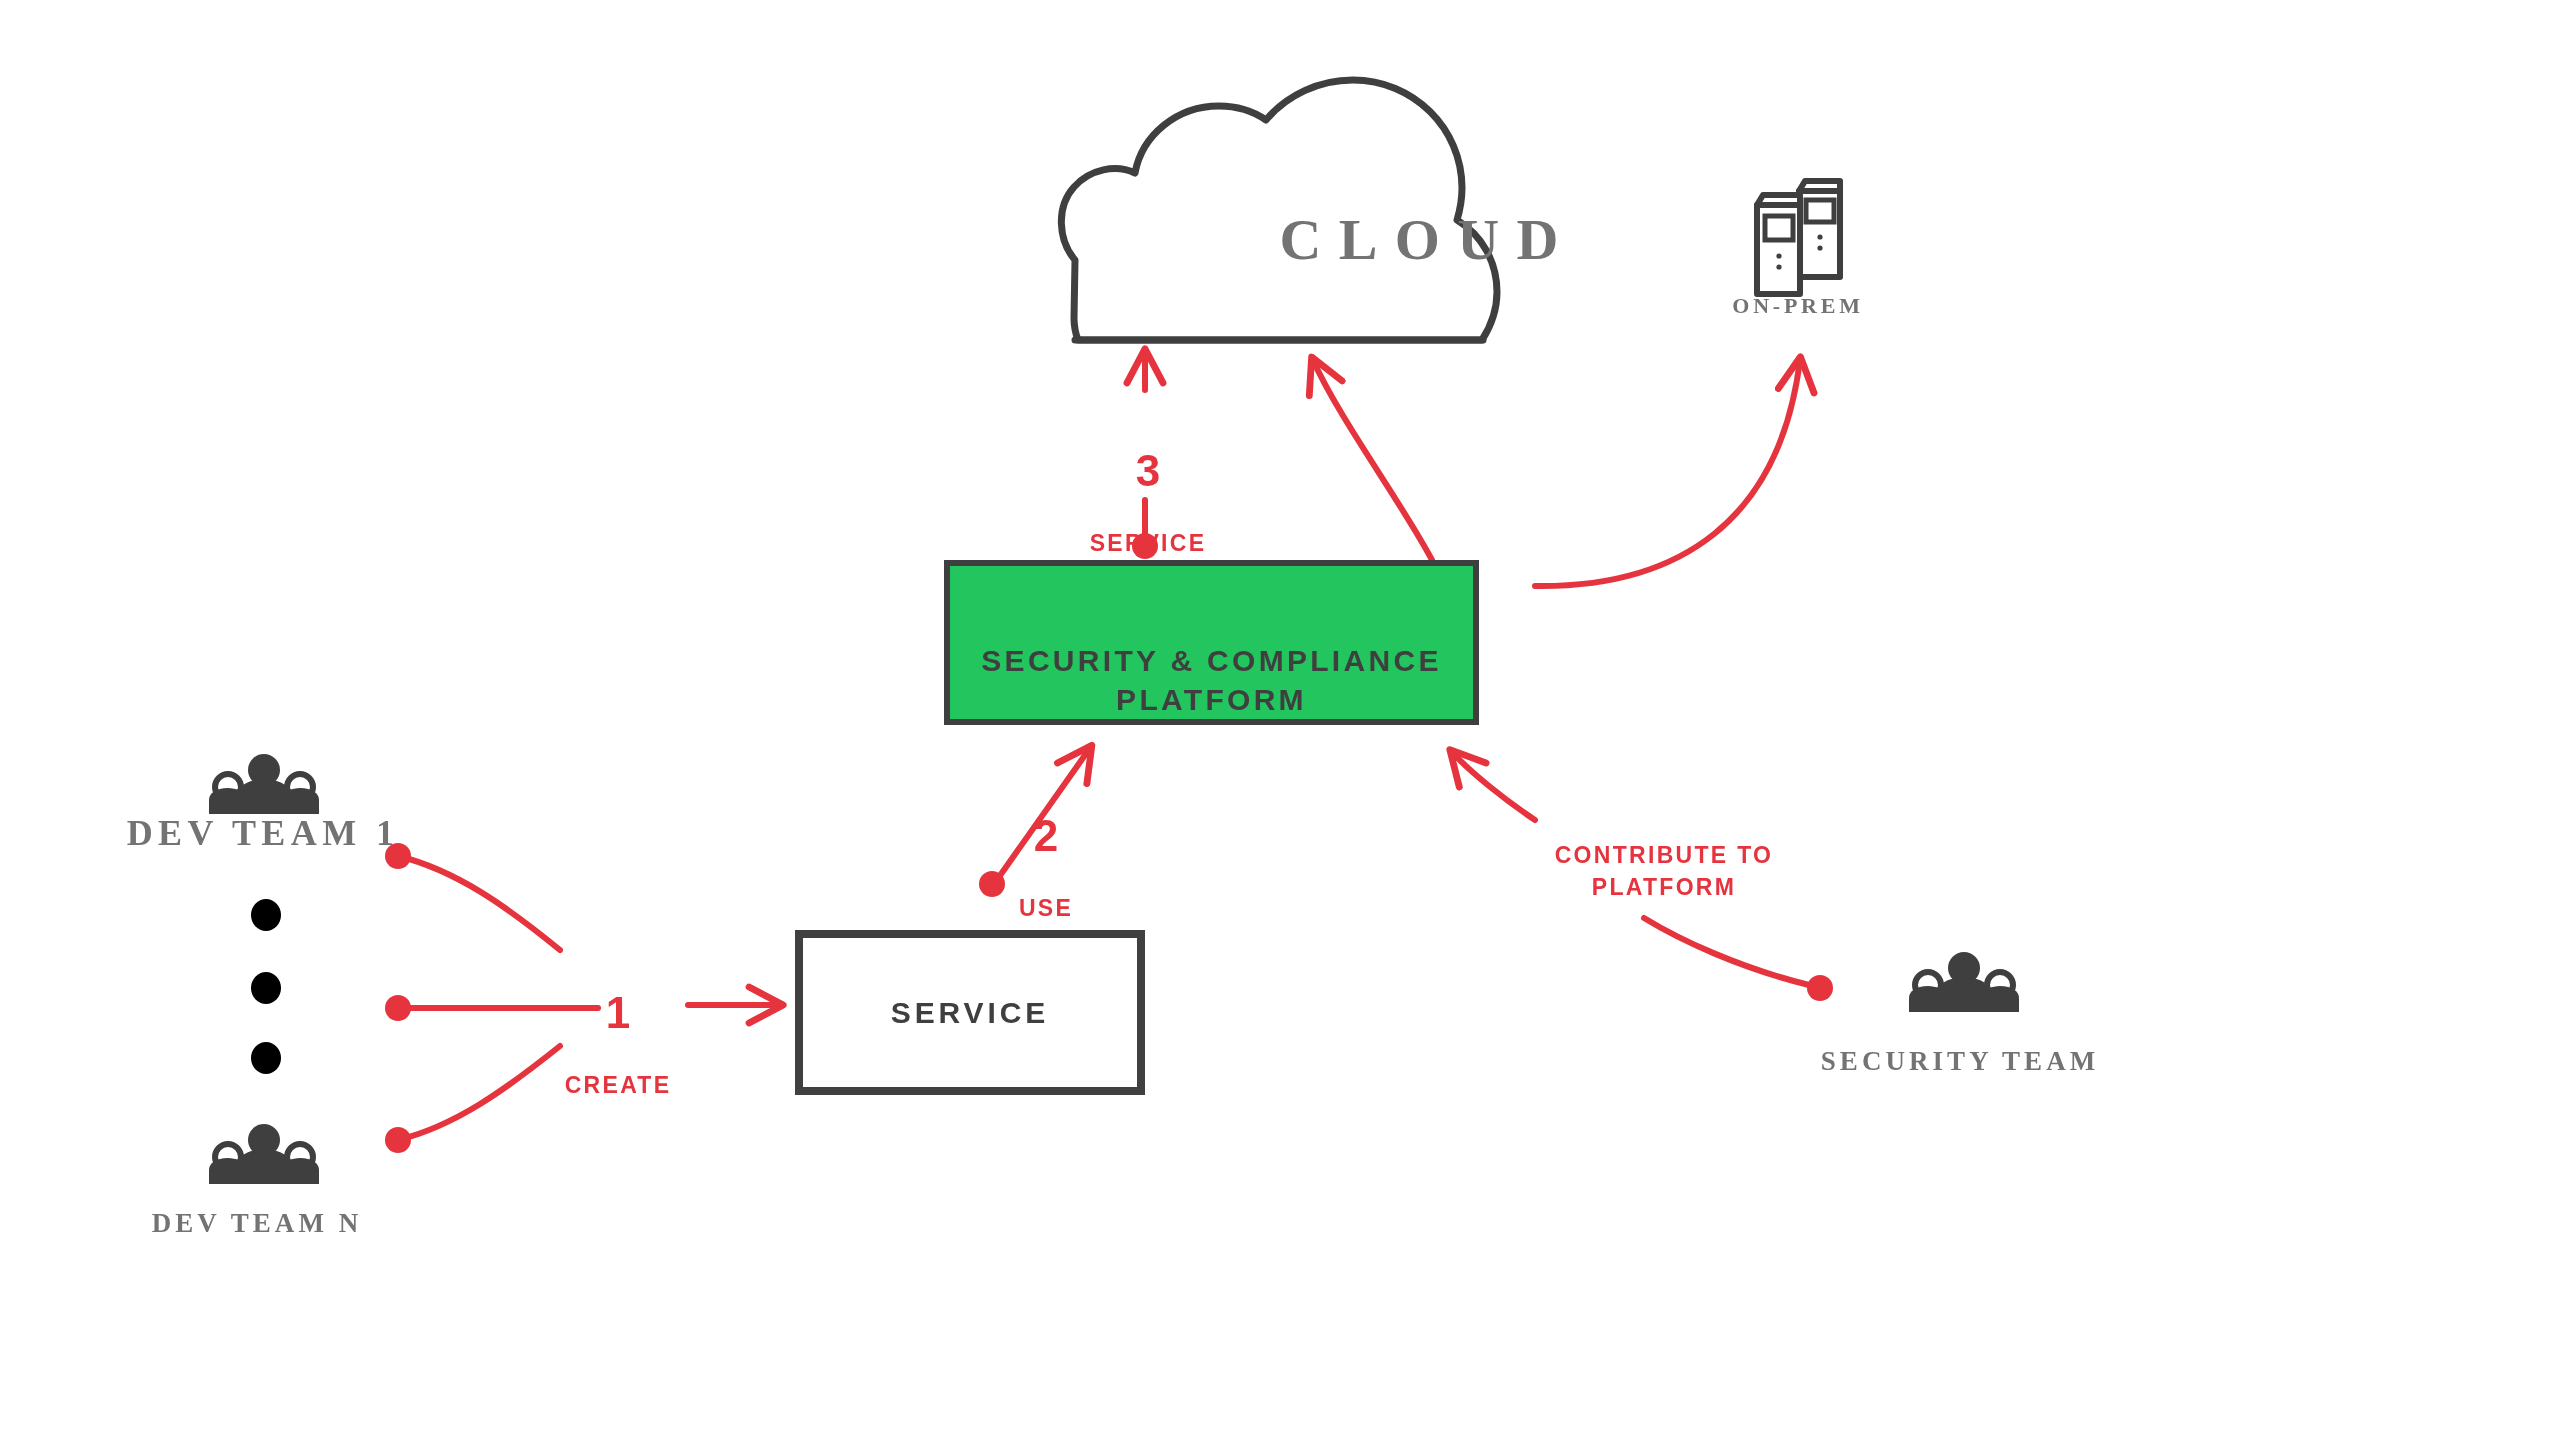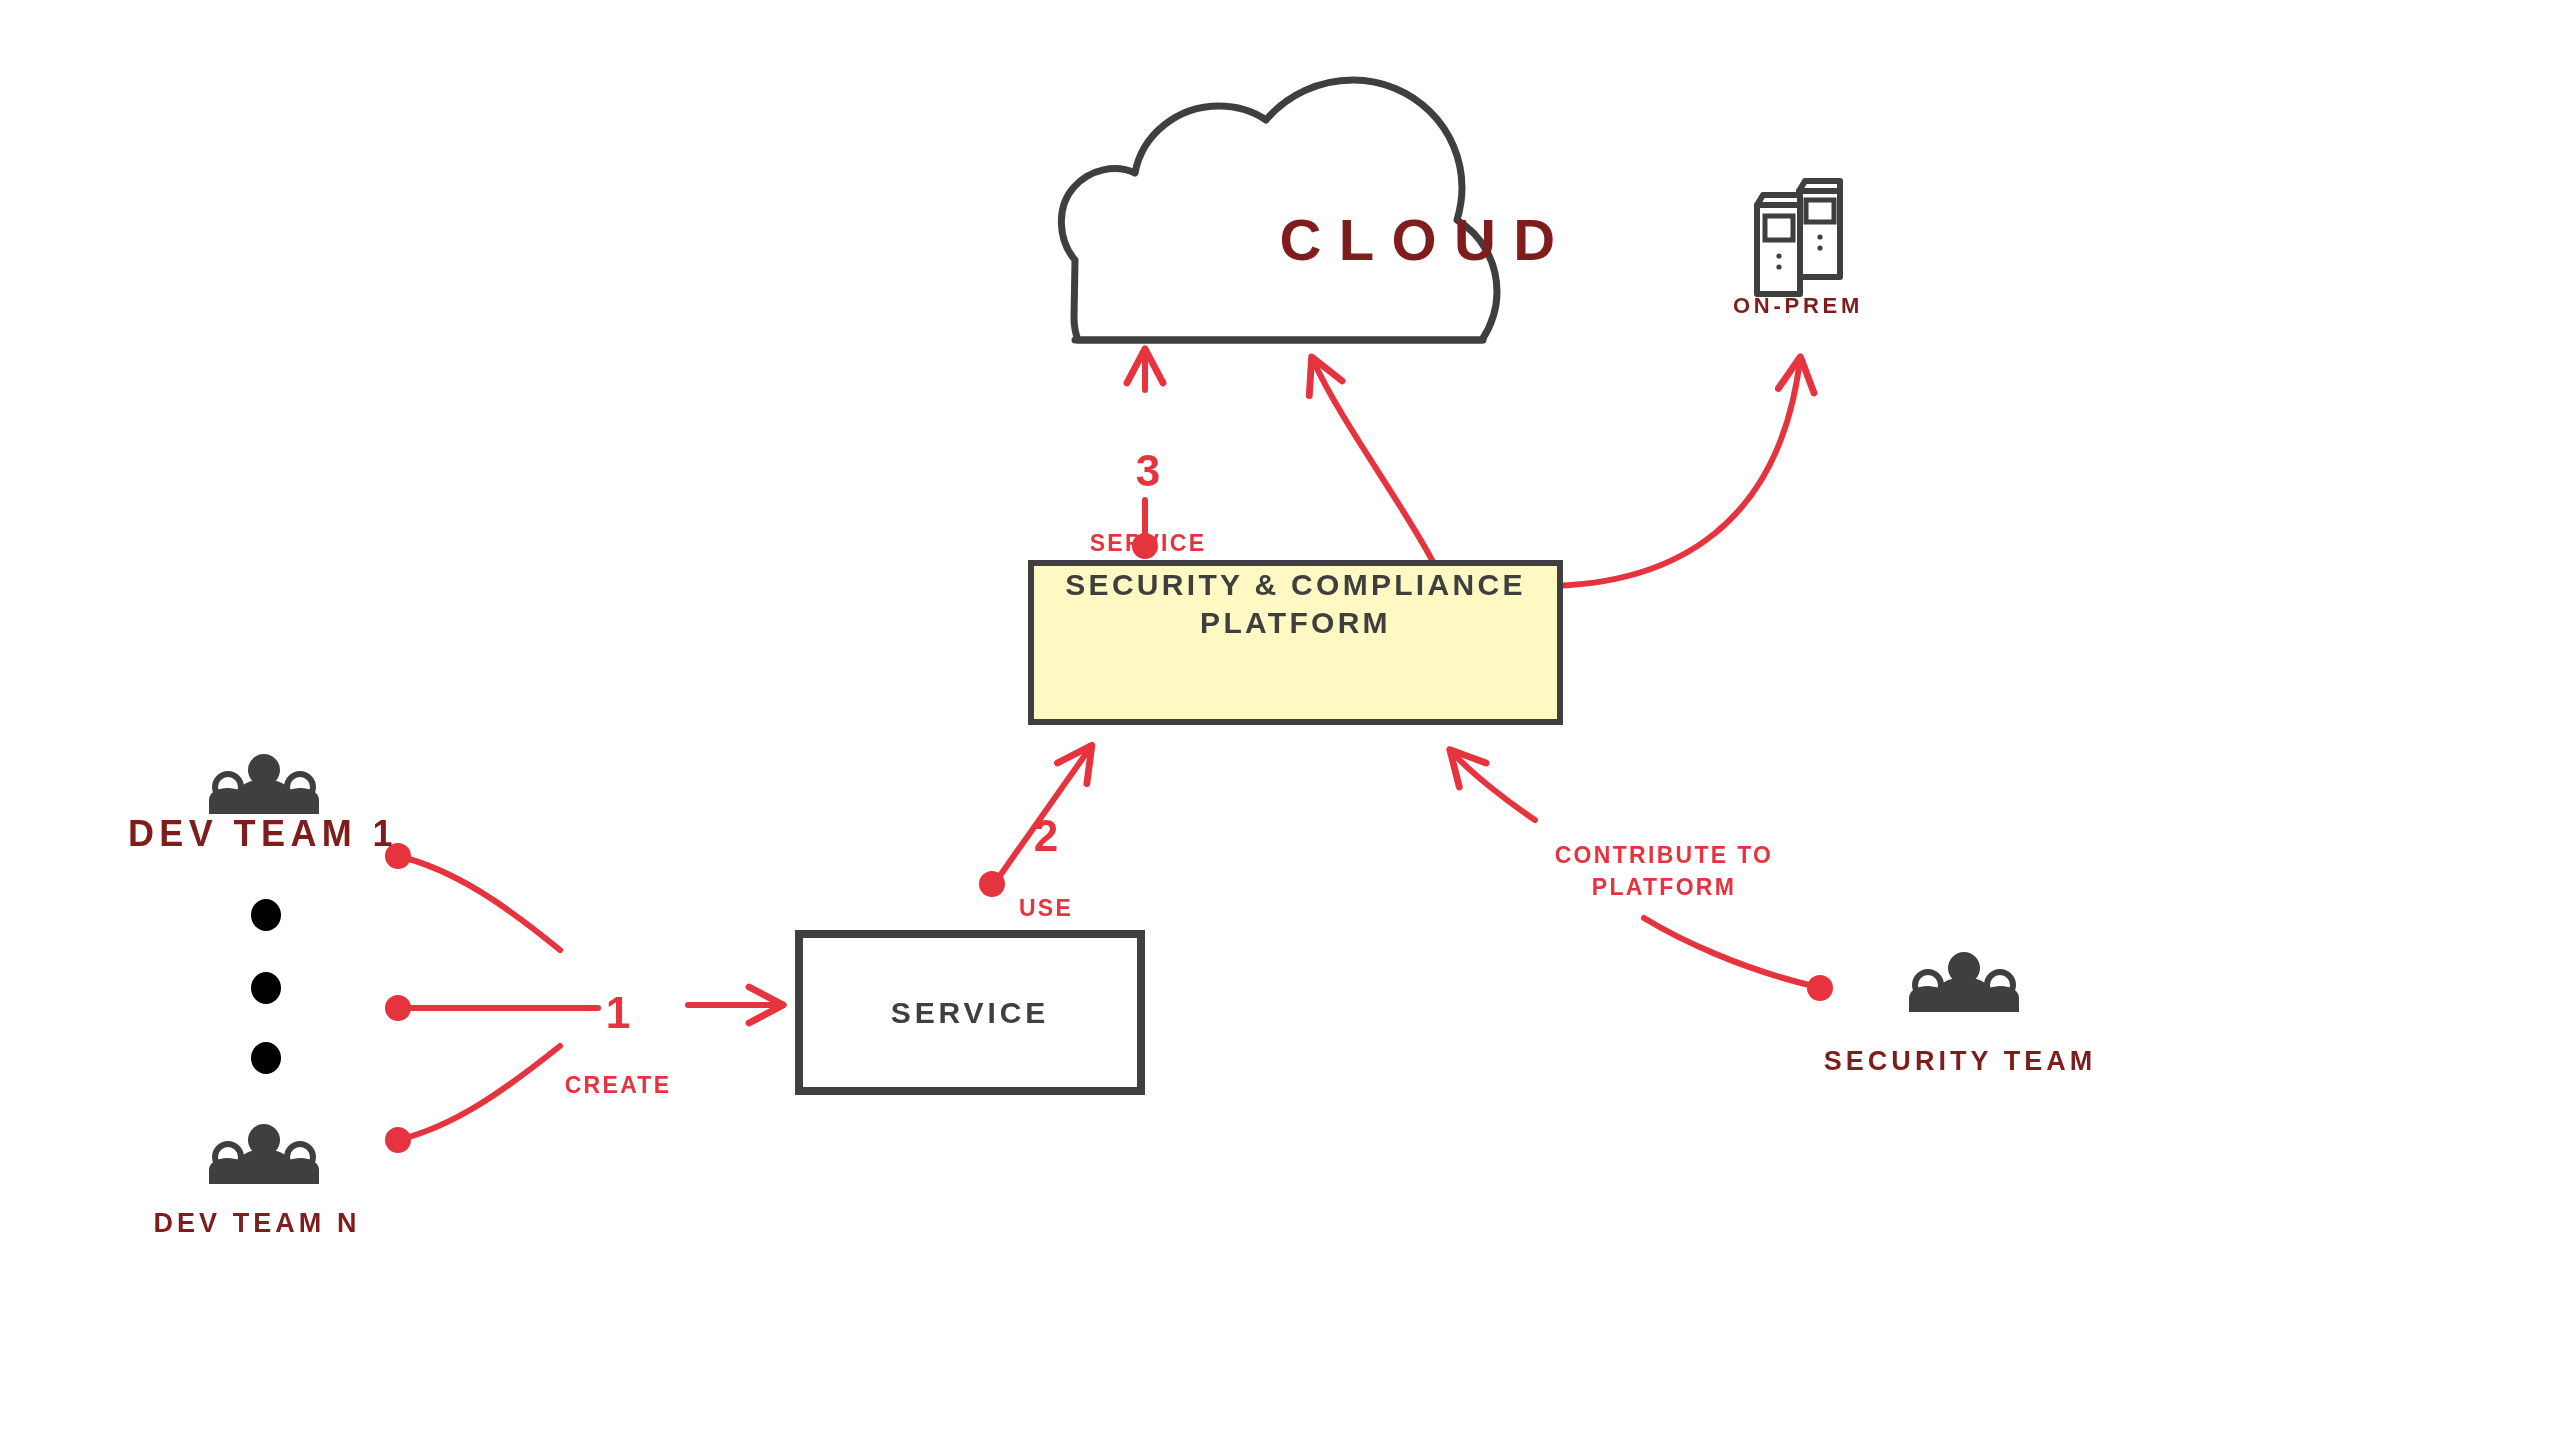--- a/index.html
+++ b/index.html
@@ -26,22 +26,23 @@
     height: 1439px;
     display: block;
   }
   .lbl {
     position: absolute;
     white-space: pre;
     letter-spacing: 0.12em;
     line-height: 1.22;
   }
   .lbl-dark {
-    color: #7f1d1d;
-    font-weight: bold;
+    color: #737373;
+    font-weight: bold;
+    font-family: Liberation Serif, serif;
   }
   .lbl-red {
     color: #e5343d;
     font-weight: bold;
   }
   .centered {
     transform: translateX(-50%);
     text-align: center;
   }
 
@@ -58,29 +59,29 @@
   #onprem-label {
     left: 1798px;
     top: 293px;
     font-size: 22px;
     letter-spacing: 0.17em;
   }
 
   
   #platform-box {
     position: absolute;
-    left: 1028px;
+    left: 944px;
     top: 560px;
     width: 535px;
     height: 165px;
     border: 6px solid #3f3f3f;
     box-sizing: border-box;
-    background: #fef9c3;
+    background: #22c55e;
     display: flex;
-    align-items: flex-start;
+    align-items: flex-end;
     justify-content: center;
   }
   #platform-box-label {
     color: #3f3f3f;
     font-weight: bold;
     font-size: 30px;
     letter-spacing: 0.11em;
     text-align: center;
     line-height: 1.28;
     white-space: pre-line;

